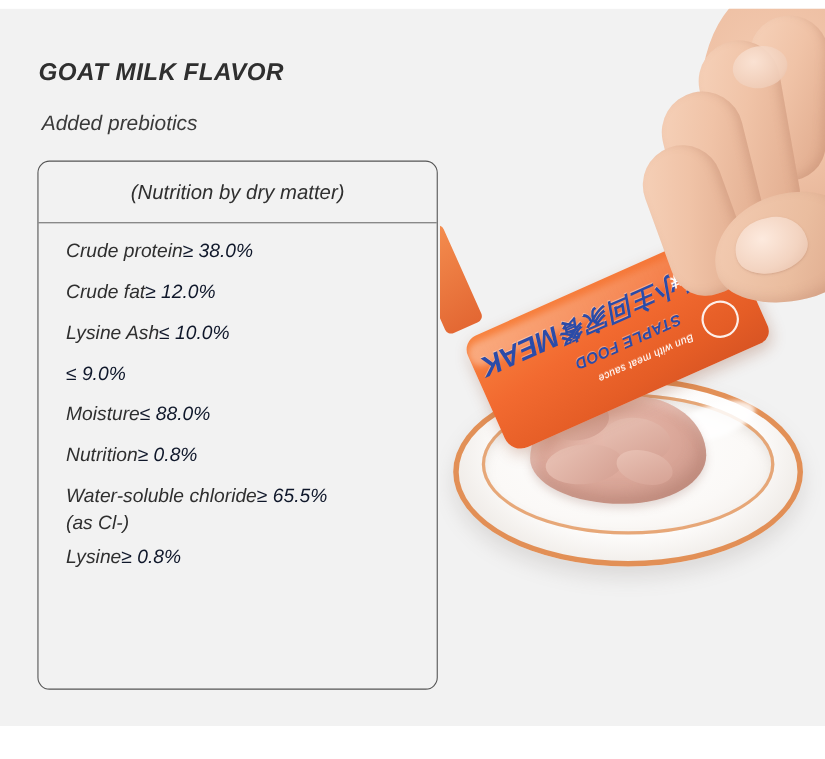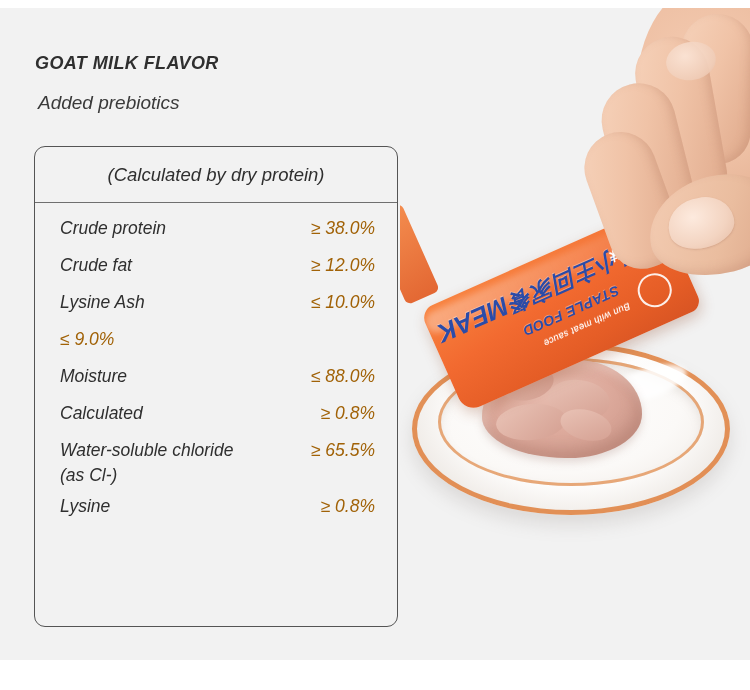--- a/index.html
+++ b/index.html
@@ -29,31 +29,31 @@
     width: 750px;
     height: 652px;
     background: #f2f2f2;
   }
 
   
   .title {
     position: absolute;
     left: 35px;
     top: 53px;
-    font-size: 18px;
+    font-size: 22px;
     font-weight: bold;
     font-style: italic;
     letter-spacing: 0.4px;
     color: #2f2f2f;
     white-space: nowrap;
   }
   .subtitle {
     position: absolute;
     left: 38px;
-    top: 92px;
+    top: 102px;
     font-size: 19px;
     font-style: italic;
     color: #3a3a3a;
     white-space: nowrap;
   }
 
   
   .card {
     position: absolute;
     left: 34px;
@@ -80,39 +80,38 @@
     background: #6f6f6f;
     width: 100%;
   }
 
   .rows {
     padding: 13px 22px 0 25px;
   }
   .row {
     display: flex;
     align-items: flex-start;
-    justify-content: space-between;
     height: 37px;
   }
   .row.tall { height: 56px; }
   .row-label {
     font-style: italic;
     font-size: 17.5px;
     color: #2f2f2f;
     line-height: 25px;
     max-width: 215px;
   }
   .row-label .sub {
     display: block;
     line-height: 24px;
   }
   .row-value {
     font-style: italic;
     font-size: 17.5px;
-    color: #a16207;
+    color: #0f172a;
     line-height: 25px;
     white-space: nowrap;
     text-align: right;
   }
 
   
   .photo {
     position: absolute;
     left: 400px;
     top: 8px;
@@ -367,21 +366,21 @@
 
 <div class="page">
 
   <div class="gray-panel"></div>
 
   <div class="title">GOAT MILK FLAVOR</div>
   <div class="subtitle">Added prebiotics</div>
 
   <div class="card">
     <div class="card-header">
-      <span class="card-header-line">(Calculated by dry protein)</span>
+      <span class="card-header-line">(Nutrition by dry matter)</span>
     </div>
     <div class="card-divider"></div>
 
     <div class="rows">
       <div class="row">
         <span class="row-label">Crude protein</span>
         <span class="row-value">≥ 38.0%</span>
       </div>
       <div class="row">
         <span class="row-label">Crude fat</span>
@@ -392,21 +391,21 @@
         <span class="row-value">≤ 10.0%</span>
       </div>
       <div class="row">
         <span class="row-value">≤ 9.0%</span>
       </div>
       <div class="row">
         <span class="row-label">Moisture</span>
         <span class="row-value">≤ 88.0%</span>
       </div>
       <div class="row">
-        <span class="row-label">Calculated</span>
+        <span class="row-label">Nutrition</span>
         <span class="row-value">≥ 0.8%</span>
       </div>
       <div class="row tall">
         <span class="row-label">
           <span>Water-soluble chloride</span>
           <span class="sub">(as Cl-)</span>
         </span>
         <span class="row-value">≥ 65.5%</span>
       </div>
       <div class="row">

